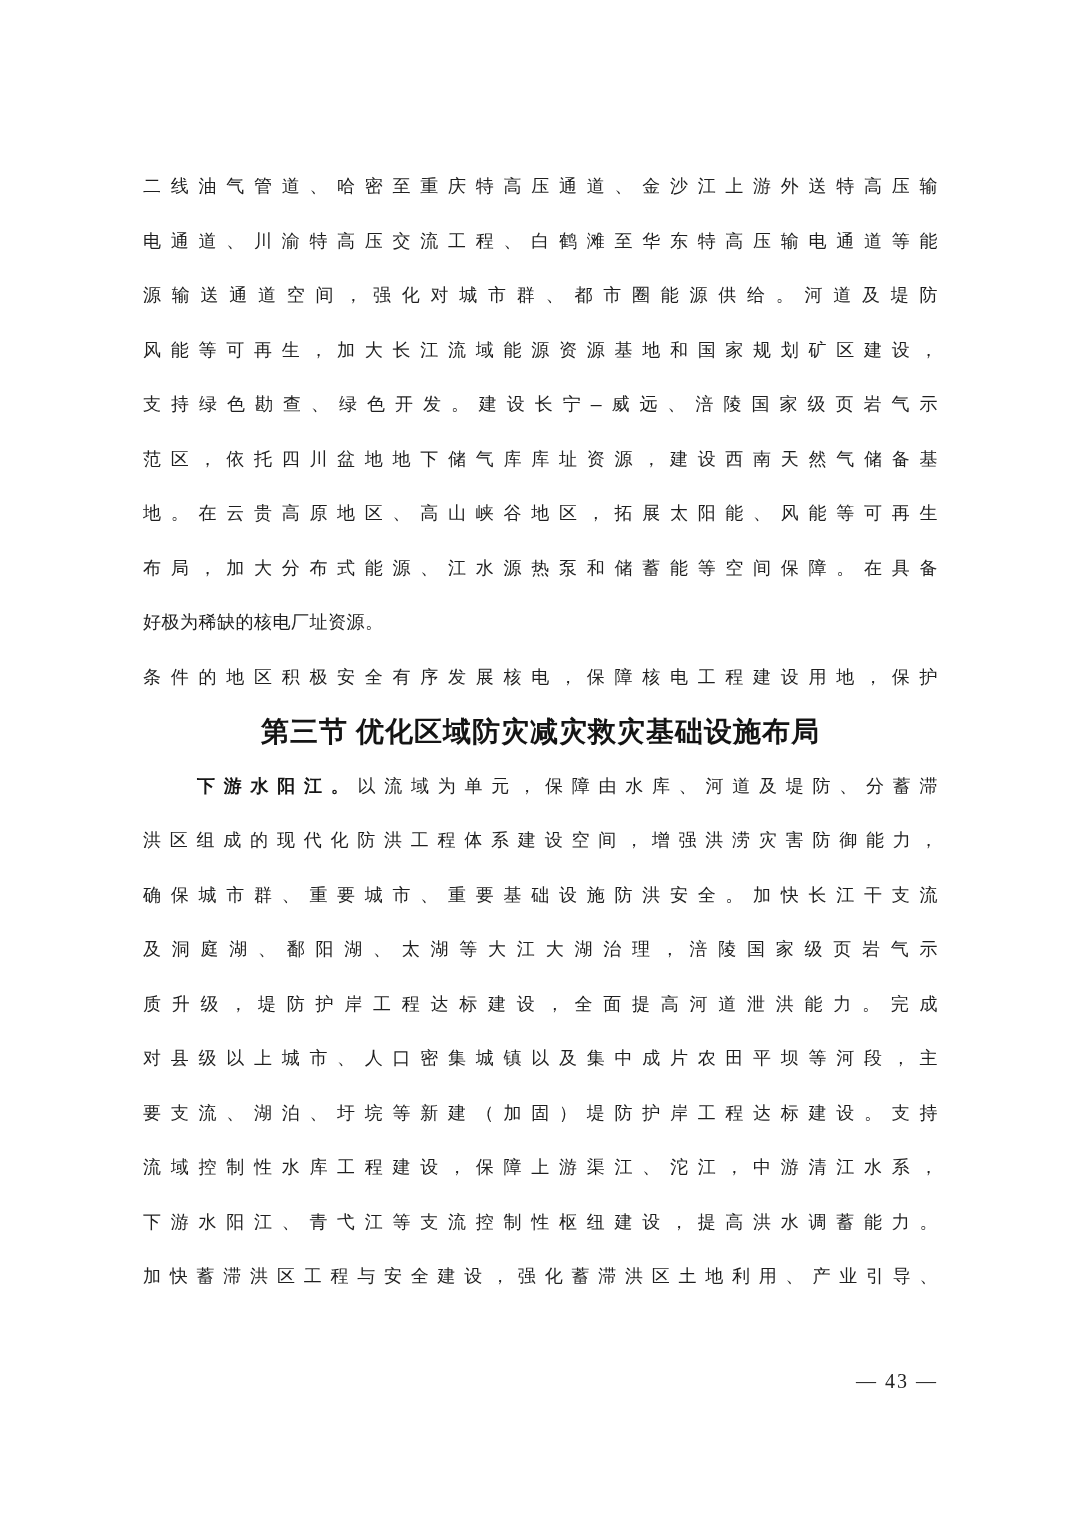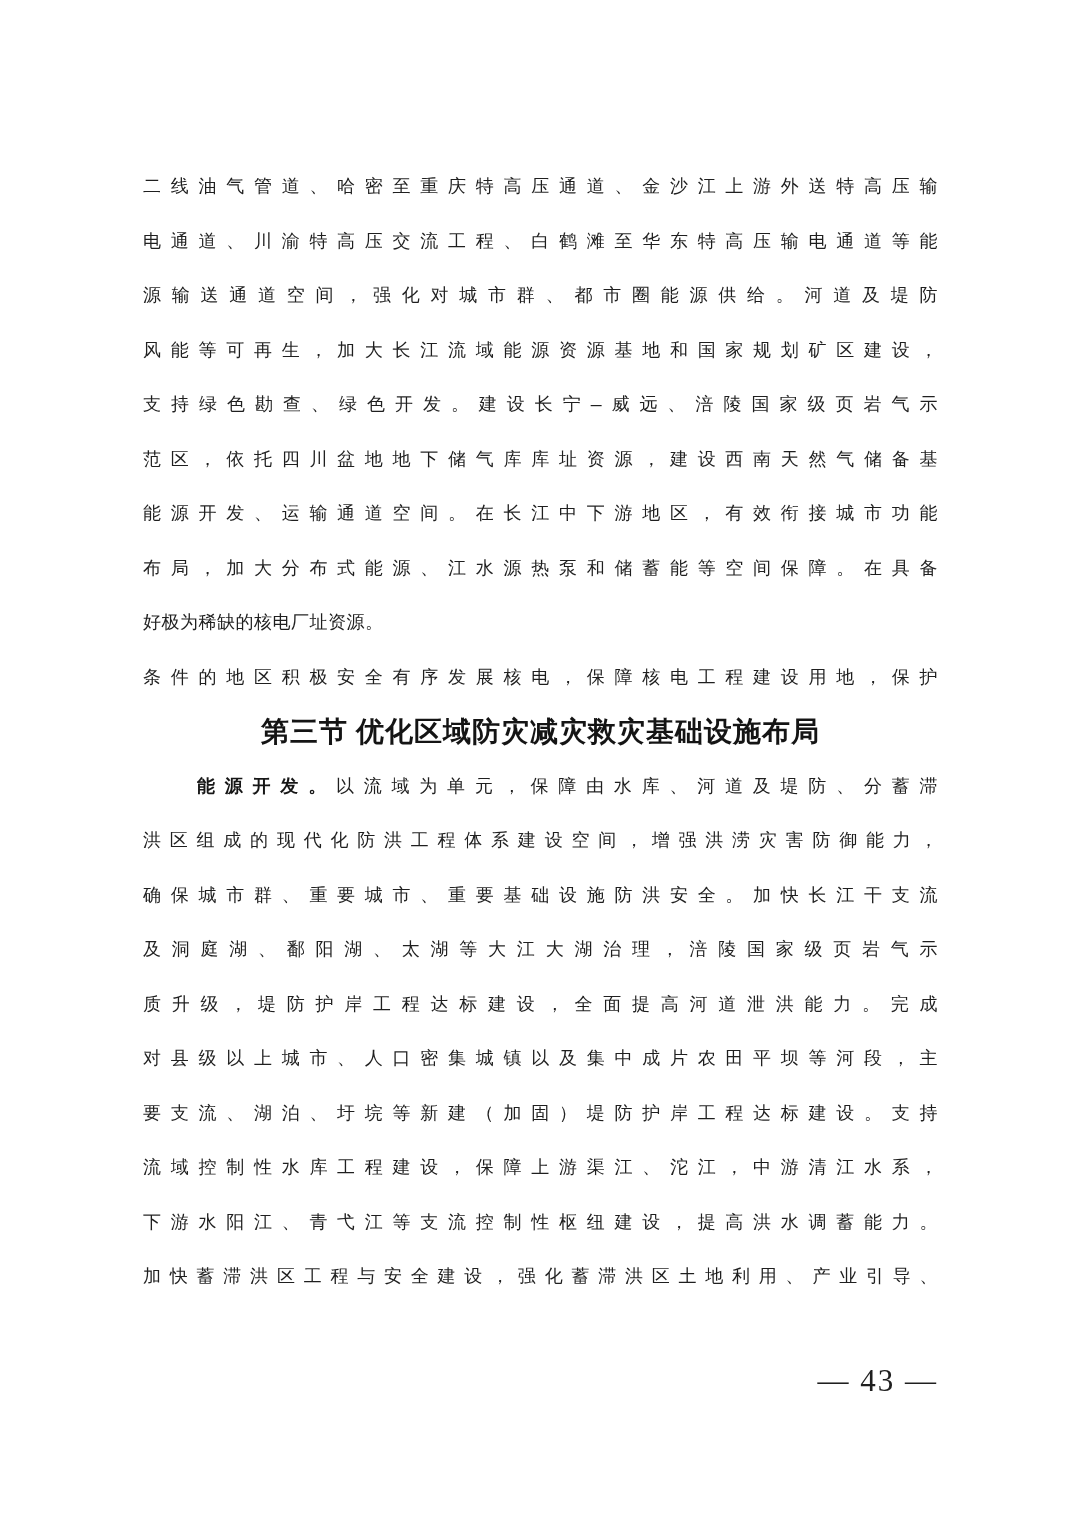--- a/index.html
+++ b/index.html
@@ -49,46 +49,46 @@
   .lead-bold {
     font-weight: bold;
     color: #161616;
   }
   .page-number {
     position: absolute;
     top: 1354px;
     right: 142px;
     height: 54.5px;
     line-height: 54.5px;
-    font-size: 31px;
+    font-size: 20px;
     color: #1f1f1f;
     letter-spacing: 2px;
   }
 </style>
 </head>
 <body>
 
 <div class="page">
   <div class="textblock">
 
     <div class="line">二线油气管道、哈密至重庆特高压通道、金沙江上游外送特高压输</div>
     <div class="line">电通道、川渝特高压交流工程、白鹤滩至华东特高压输电通道等能</div>
     <div class="line">源输送通道空间，强化对城市群、都市圈能源供给。河道及堤防</div>
     <div class="line">风能等可再生，加大长江流域能源资源基地和国家规划矿区建设，</div>
     <div class="line">支持绿色勘查、绿色开发。建设长宁—威远、涪陵国家级页岩气示</div>
     <div class="line">范区，依托四川盆地地下储气库库址资源，建设西南天然气储备基</div>
-    <div class="line">能源开发、运输通道空间。在长江中下游地区，有效衔接城市功能</div>
+    <div class="line">地。在云贵高原地区、高山峡谷地区，拓展太阳能、风能等可再生</div>
     <div class="line">布局，加大分布式能源、江水源热泵和储蓄能等空间保障。在具备</div>
     <div class="line para-last">好极为稀缺的核电厂址资源。</div>
     <div class="line">条件的地区积极安全有序发展核电，保障核电工程建设用地，保护</div>
 
     <div class="heading-line">第三节 优化区域防灾减灾救灾基础设施布局</div>
 
     <div class="line indent2">
-      <span class="lead-bold">能源开发。</span><span>以流域为单元，保障由水库、河道及堤防、分蓄滞</span>
+      <span class="lead-bold">下游水阳江。</span><span>以流域为单元，保障由水库、河道及堤防、分蓄滞</span>
     </div>
     <div class="line">洪区组成的现代化防洪工程体系建设空间，增强洪涝灾害防御能力，</div>
     <div class="line">确保城市群、重要城市、重要基础设施防洪安全。加快长江干支流</div>
     <div class="line">及洞庭湖、鄱阳湖、太湖等大江大湖治理，涪陵国家级页岩气示</div>
     <div class="line">质升级，堤防护岸工程达标建设，全面提高河道泄洪能力。完成</div>
     <div class="line">对县级以上城市、人口密集城镇以及集中成片农田平坝等河段，主</div>
     <div class="line">要支流、湖泊、圩垸等新建（加固）堤防护岸工程达标建设。支持</div>
     <div class="line">流域控制性水库工程建设，保障上游渠江、沱江，中游清江水系，</div>
     <div class="line">下游水阳江、青弋江等支流控制性枢纽建设，提高洪水调蓄能力。</div>
     <div class="line">加快蓄滞洪区工程与安全建设，强化蓄滞洪区土地利用、产业引导、</div>

